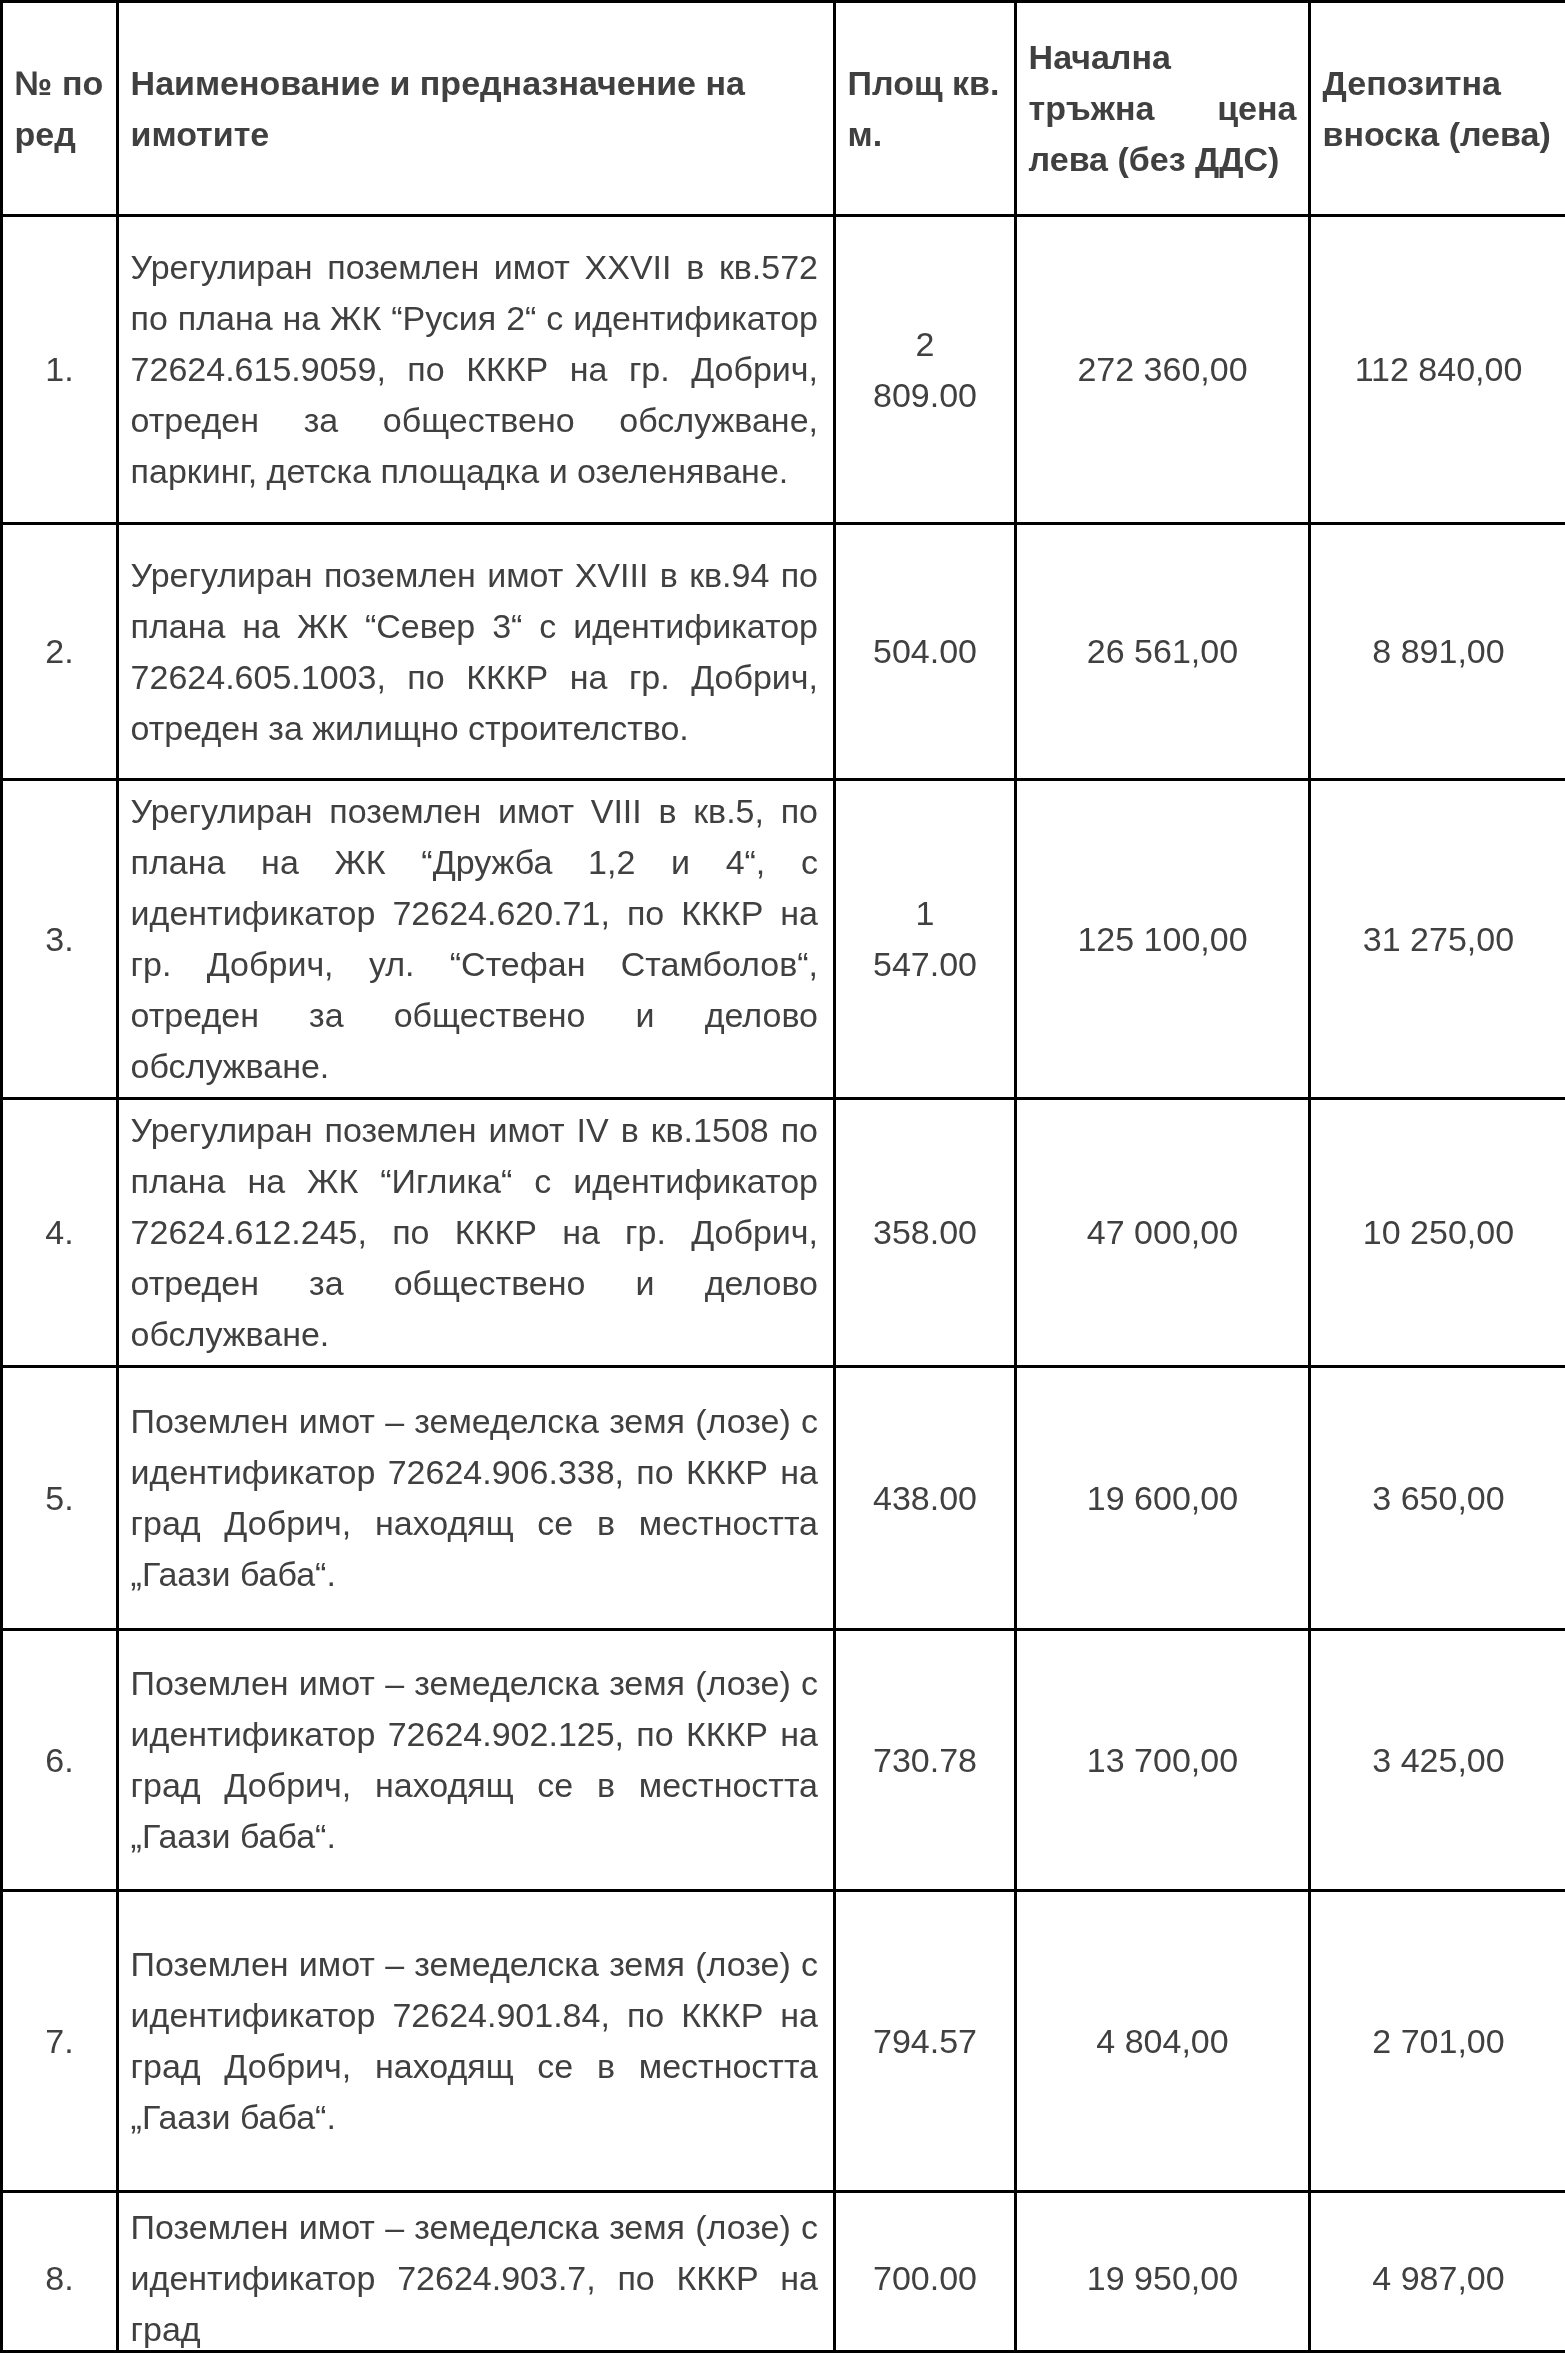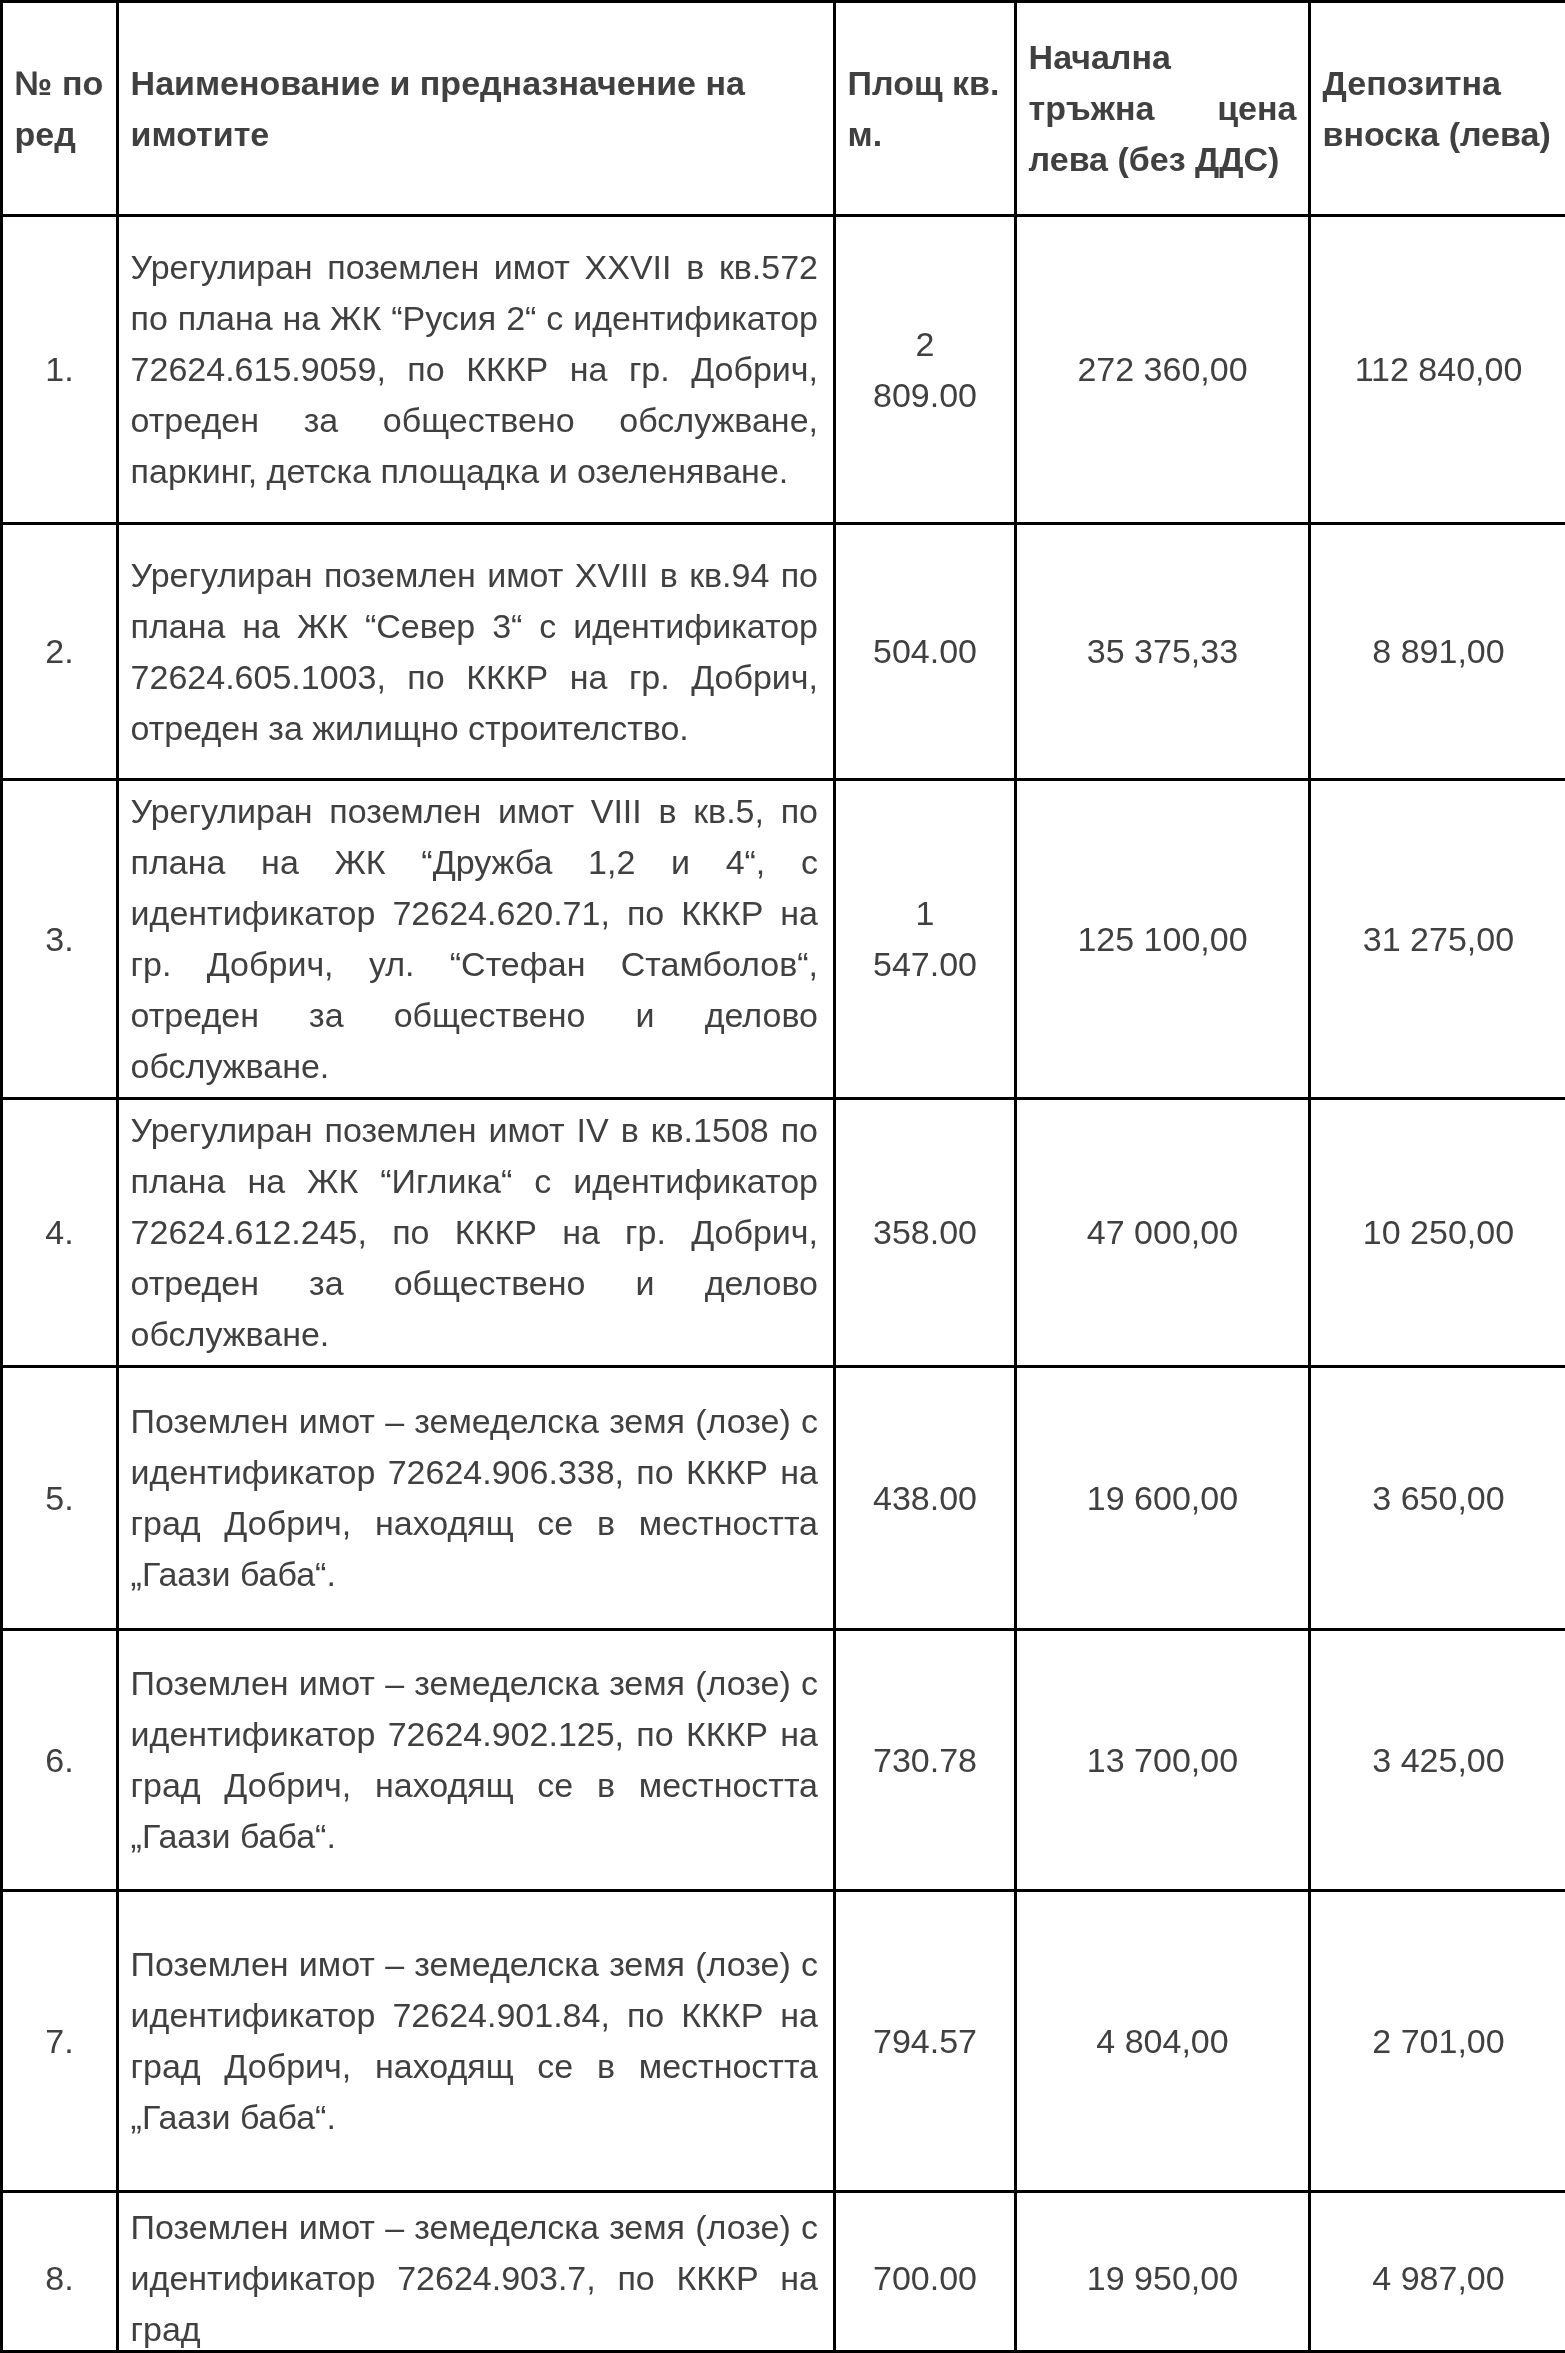--- a/index.html
+++ b/index.html
@@ -98,21 +98,21 @@
         <td class="c-desc">Урегулиран поземлен имот XXVII в кв.572 по плана на ЖК “Русия 2“ с идентификатор 72624.615.9059, по КККР на гр. Добрич, отреден за обществено обслужване, паркинг, детска площадка и озеленяване.</td>
         <td class="c-area">2
 809.00</td>
         <td class="c-price">272 360,00</td>
         <td class="c-deposit">112 840,00</td>
       </tr>
       <tr>
         <td class="c-num">2.</td>
         <td class="c-desc">Урегулиран поземлен имот XVIII в кв.94 по плана на ЖК “Север 3“ с идентификатор 72624.605.1003, по КККР на гр. Добрич, отреден за жилищно строителство.</td>
         <td class="c-area">504.00</td>
-        <td class="c-price">35 375,33</td>
+        <td class="c-price">26 561,00</td>
         <td class="c-deposit">8 891,00</td>
       </tr>
       <tr>
         <td class="c-num">3.</td>
         <td class="c-desc">Урегулиран поземлен имот VIII в кв.5, по плана на ЖК “Дружба 1,2 и 4“, с идентификатор 72624.620.71, по КККР на гр. Добрич, ул. “Стефан Стамболов“, отреден за обществено и делово обслужване.</td>
         <td class="c-area">1
 547.00</td>
         <td class="c-price">125 100,00</td>
         <td class="c-deposit">31 275,00</td>
       </tr>

